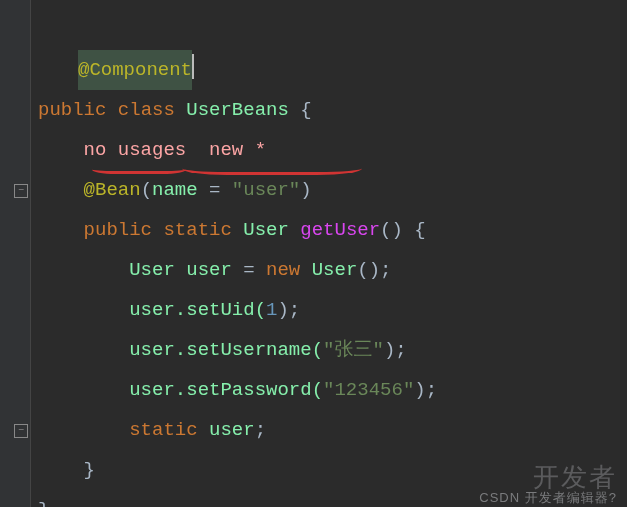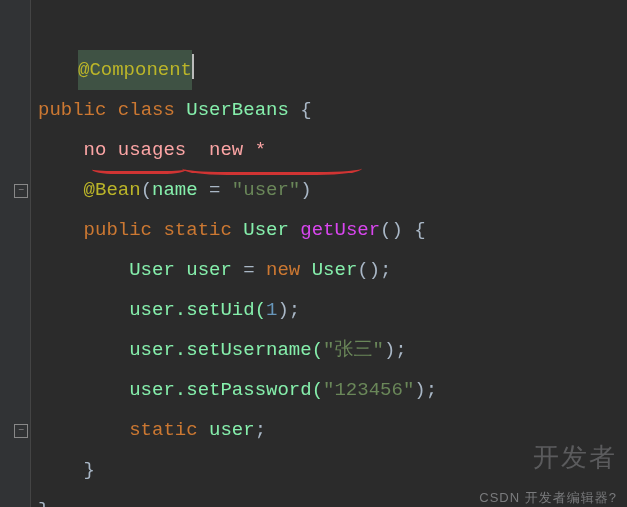--- a/index.html
+++ b/index.html
@@ -84,21 +84,21 @@
     right: 10px;
     bottom: 0;
     color: #7a7b7d;
     font-family: sans-serif;
     font-size: 13px;
     letter-spacing: 1px;
   }
   .biglogo {
     position: absolute;
     right: 10px;
-    bottom: 32px;
+    bottom: 12px;
     color: #8b8c90;
     font-family: sans-serif;
     font-size: 26px;
     opacity: 0.5;
     letter-spacing: 2px;
   }
 </style>
 </head>
 <body>
 

